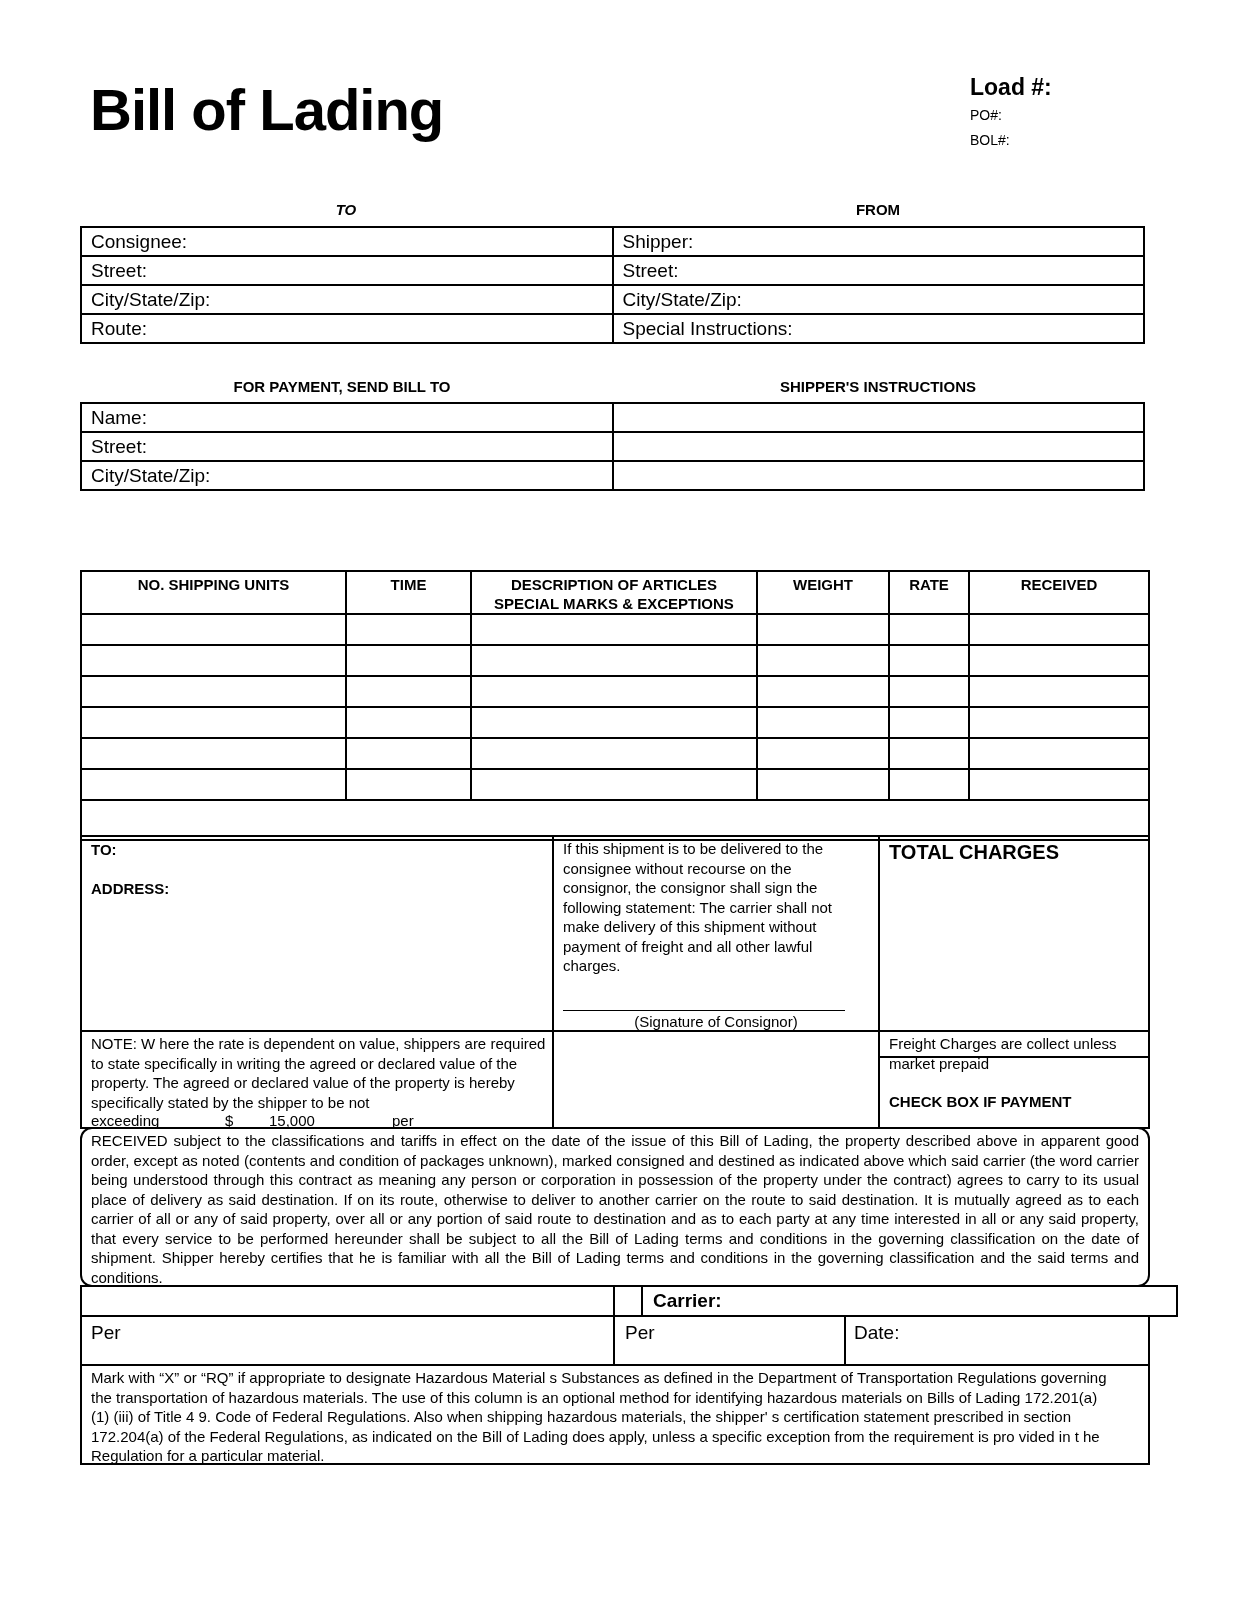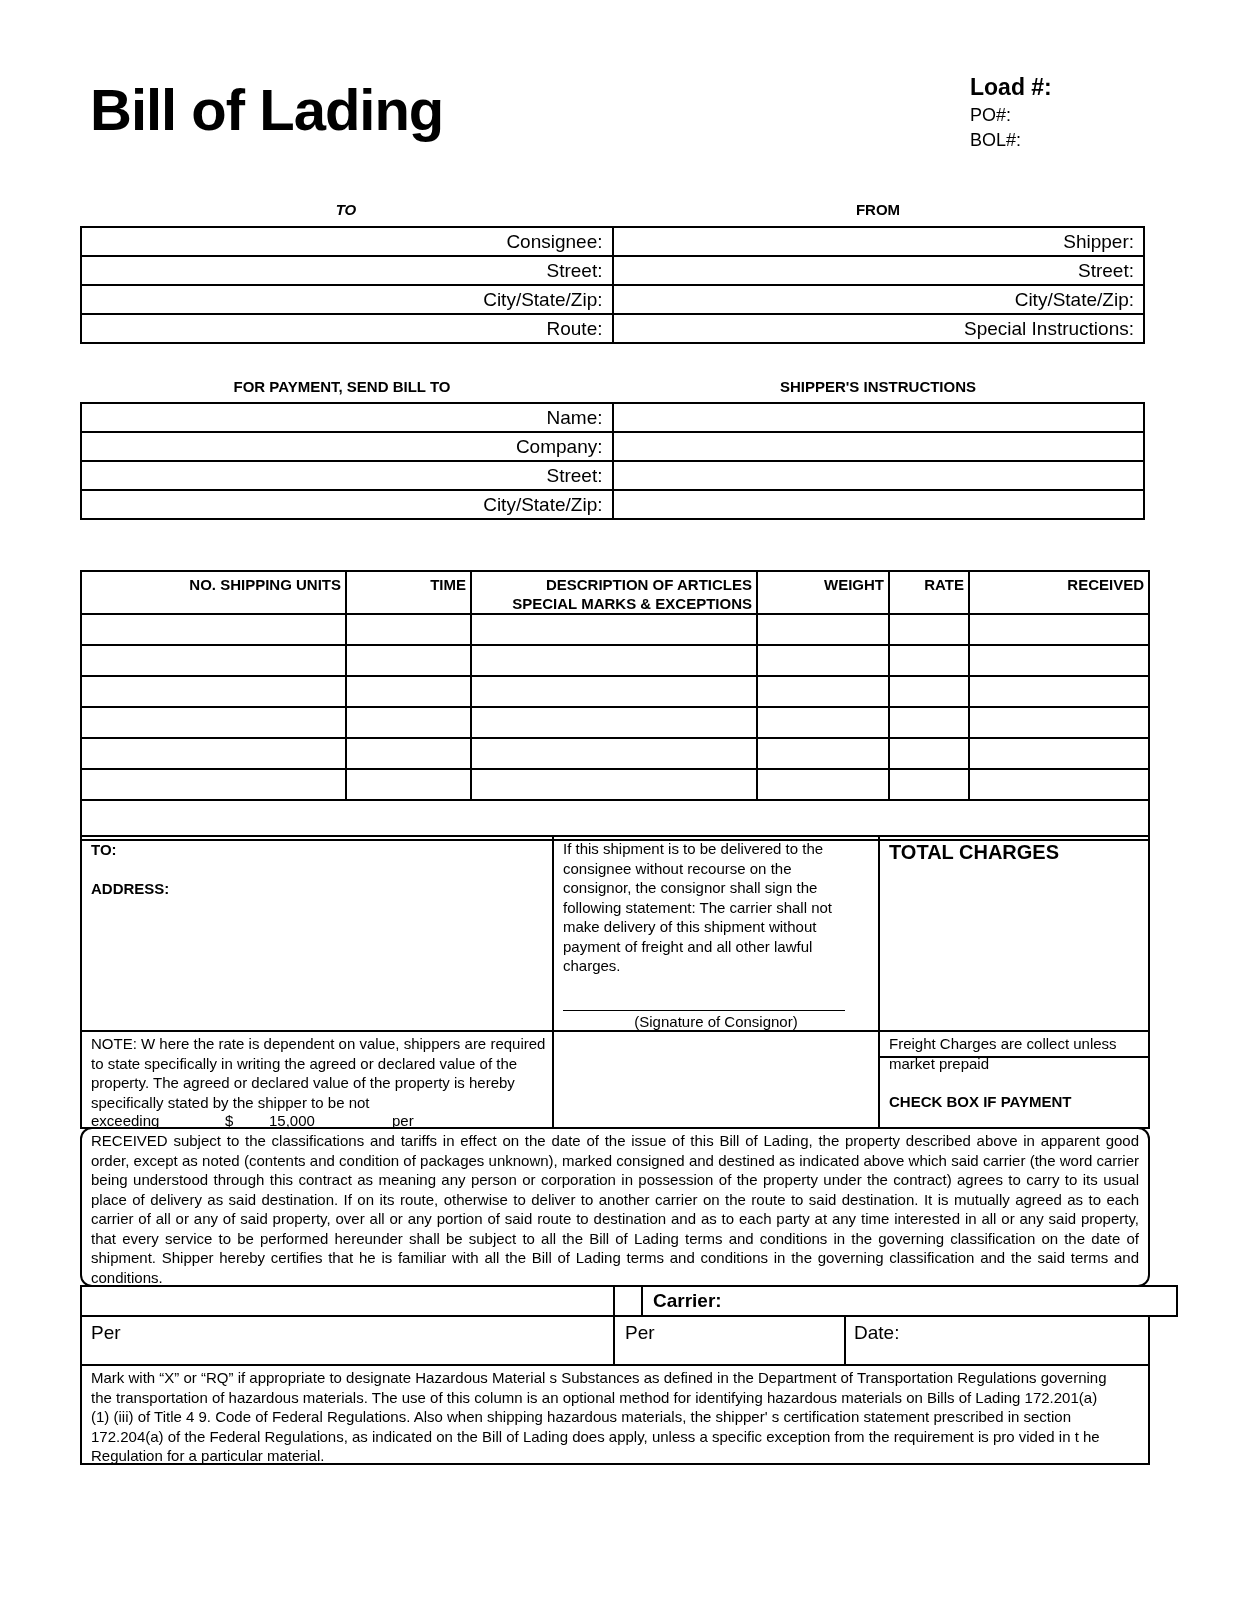--- a/index.html
+++ b/index.html
@@ -1,23 +1,23 @@
 <!DOCTYPE html>
 <html><head>
 <meta charset="utf-8">
 <style>
   html,body{margin:0;padding:0;background:#fff;}
   body{width:1236px;height:1600px;position:relative;font-family:"Liberation Sans",sans-serif;color:#000;overflow:hidden;}
   .abs{position:absolute;}
   .title{left:90px;top:76px;font-size:58px;font-weight:bold;letter-spacing:-1px;}
   .meta{left:970px;top:74px;}
   .meta .load{font-size:23px;font-weight:bold;margin-bottom:2px;}
-  .meta .sub{font-size:18px;line-height:25px;}
+  .meta .sub{font-size:14px;line-height:25px;}
   .sec-head{font-size:15px;font-weight:bold;text-align:center;}
-  table{border-collapse:collapse;text-align:right;}
+  table{border-collapse:collapse;}
   .grid2{position:absolute;left:80px;width:1065px;}
   .grid2 td{border:2px solid #000;height:27px;font-size:19px;padding:0 9px;vertical-align:middle;width:50%;}
   .items{position:absolute;left:80px;top:570px;width:1070px;}
   .items th{border:2px solid #000;font-size:15px;font-weight:bold;vertical-align:top;padding:3px 4px 0;height:35px;line-height:19px;}
   .items td{border:2px solid #000;height:27px;}
   .box{position:absolute;border:2px solid #000;box-sizing:border-box;}
   .small{font-size:15px;line-height:19.5px;}
   .bold{font-weight:bold;}
 </style>
 </head>
@@ -52,24 +52,20 @@
   </tr>
 </tbody>
   </table>
 
 <div class="abs sec-head" style="left:80px;top:378px;width:524px;">FOR PAYMENT, SEND BILL TO</div>
 <div class="abs sec-head" style="left:612px;top:378px;width:532px;">SHIPPER'S INSTRUCTIONS</div>
 <table class="grid2" style="top:402px;">
   <tbody>
       <tr>
     <td>Name:</td>
-    <td></td>
-  </tr>
-  <tr>
-    <td>Company:</td>
     <td></td>
   </tr>
   <tr>
     <td>Street:</td>
     <td></td>
   </tr>
   <tr>
     <td>City/State/Zip:</td>
     <td></td>
   </tr>

